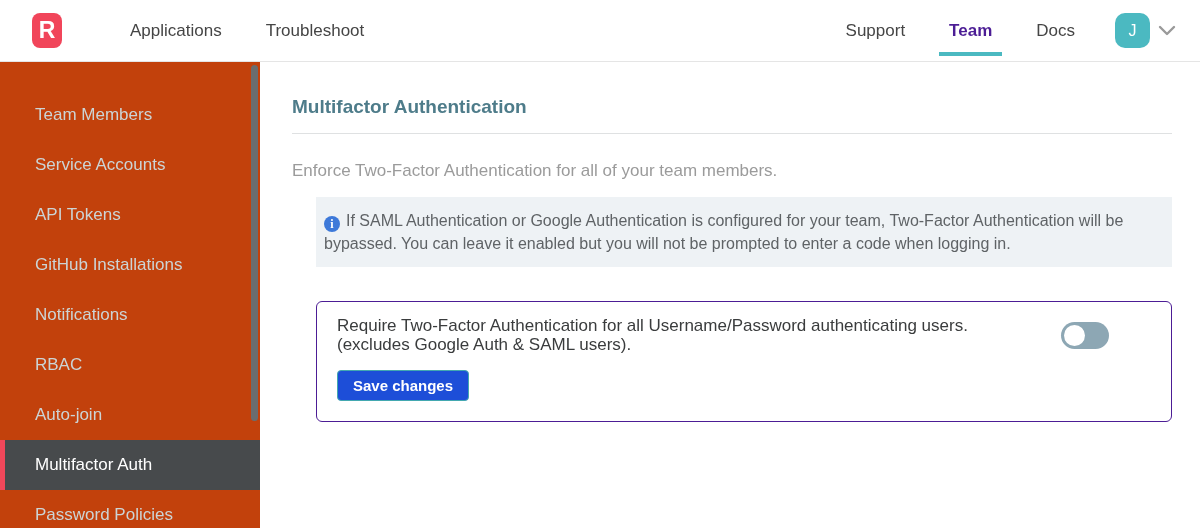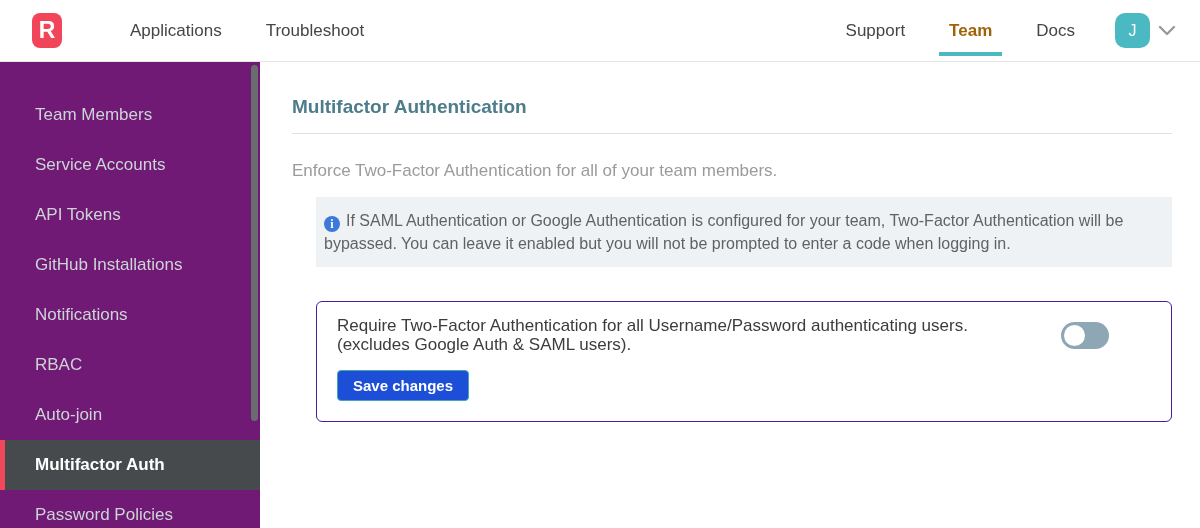--- a/index.html
+++ b/index.html
@@ -6,32 +6,32 @@
   html, body { background: #fff; }
   body { font-family: "Liberation Sans", sans-serif; }
   .app { position: relative; width: 1200px; height: 528px; overflow: hidden; background: #fff; }
 
   
   .header { display: flex; align-items: center; height: 62px; background: #fff; border-bottom: 1px solid #e5e5e5; padding: 0 24px 0 32px; }
   .logo { width: 30px; height: 35px; border-radius: 8px; background: #f1455a; color: #fff; font-weight: bold; font-size: 23px; display: flex; align-items: center; justify-content: center; cursor: pointer; }
   .nav-left { display: flex; align-items: center; height: 100%; margin-left: 46px; }
   .nav-right { display: flex; align-items: center; height: 100%; margin-left: auto; }
   .nav-item { position: relative; height: 100%; display: flex; align-items: center; padding: 0 22px; font-size: 17px; color: #454545; cursor: pointer; white-space: nowrap; }
-  .nav-item.active { font-weight: bold; color: #a16207; }
+  .nav-item.active { font-weight: bold; color: #4c1d95; }
   .nav-underline { position: absolute; left: 12px; right: 12px; bottom: 5px; height: 4px; background: #4bb9c1; }
   .avatar { width: 35px; height: 35px; margin-left: 18px; border-radius: 10px; background: #4bb9c1; color: #fff; font-size: 16px; display: flex; align-items: center; justify-content: center; cursor: pointer; }
   .chevron { margin-left: 8px; cursor: pointer; display: flex; align-items: center; }
 
   
   .body-row { display: flex; height: 466px; }
 
   
-  .sidebar { position: relative; width: 260px; background: #701a75; flex: 0 0 260px; padding-top: 28px; }
+  .sidebar { position: relative; width: 260px; background: #c2410c; flex: 0 0 260px; padding-top: 28px; }
   .side-item { position: relative; height: 50px; display: flex; align-items: center; padding-left: 35px; font-size: 17px; color: #ccd4d5; cursor: pointer; }
-  .side-item.active { background: #474a4c; color: #ffffff; font-weight: bold; }
+  .side-item.active { background: #474a4c; color: #ffffff; font-weight: normal; }
   .side-item.active .active-bar { position: absolute; left: 0; top: 0; bottom: 0; width: 5px; background: #f0475a; }
   .side-scrollbar { position: absolute; top: 3px; right: 2px; width: 7px; height: 356px; border-radius: 4px; background: #6a6d6f; }
 
   
   .main { flex: 1; background: #fff; padding: 34px 28px 0 32px; }
   .page-title { font-size: 19px; font-weight: bold; color: #4e7c8a; }
   .title-divider { border-bottom: 1px solid #dfe1e2; margin-top: 15px; }
   .subtitle { margin-top: 27px; font-size: 17px; color: #9b9b9b; }
   .inner { margin-left: 24px; }
   .info-box { margin-top: 16px; background: #eef2f5; padding: 12px 8px; font-size: 16px; line-height: 1.45; color: #5f6366; }

